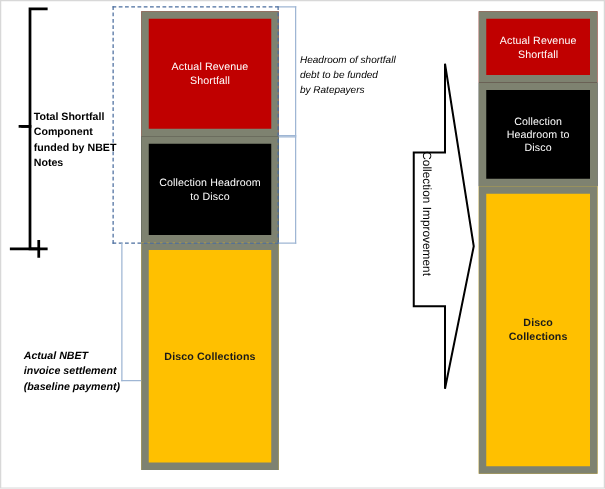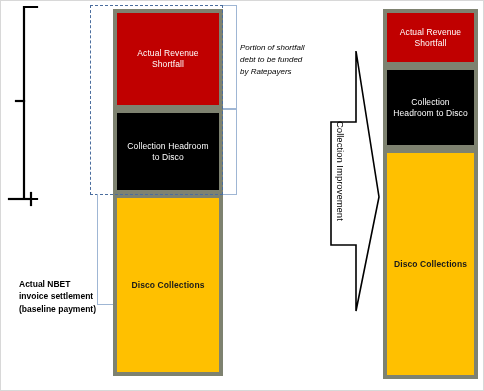--- a/index.html
+++ b/index.html
@@ -17,21 +17,21 @@
     background: #ffffff;
     overflow: hidden;
     border: 1px solid #d8d8d8;
     box-sizing: border-box;
   }
 
   
   .seg {
     position: absolute;
     box-sizing: border-box;
-    border: 4px solid #ec4899;
+    border: 6px solid #ec4899;
     display: flex;
     align-items: center;
     justify-content: center;
     text-align: center;
     line-height: 1.25;
   }
   .seg-label {
     display: block;
     padding: 0 6px;
     font-size: 8.5px;
@@ -161,23 +161,27 @@
       <path d="M 30 192 L 30 204" fill="none" stroke="#000000" stroke-width="2.2" stroke-linecap="square"></path>
     </g>
 
     <g>
       <path d="M 330 121 L 355 121 L 355 50 L 378 196 L 355 310 L 355 244 L 330 244 Z" fill="#ffffff" stroke="#000000" stroke-width="1.6" stroke-linejoin="miter"></path>
     </g>
   </svg>
 
   <div class="arrow-label" style="left:345px; top:120px;">Collection Improvement</div>
 
+  <div class="label" style="left:26px; top:86px; width:72px;">Total Shortfall
+Component
+funded by NBET
+Notes</div>
 
-  <div class="label" style="left:18px; top:277px; width:90px;">Actual NBET
+  <div class="label" style="left:18px; top:277px; width:90px;font-style:italic;">Actual NBET
 invoice settlement
 (baseline payment)</div>
 
-  <div class="annot" style="left:239px; top:41px; width:92px;">Portion of shortfall
+  <div class="annot" style="left:239px; top:41px; width:92px;">Headroom of shortfall
 debt to be funded
 by Ratepayers</div>
 
 
 </div>
 
 </body></html>

